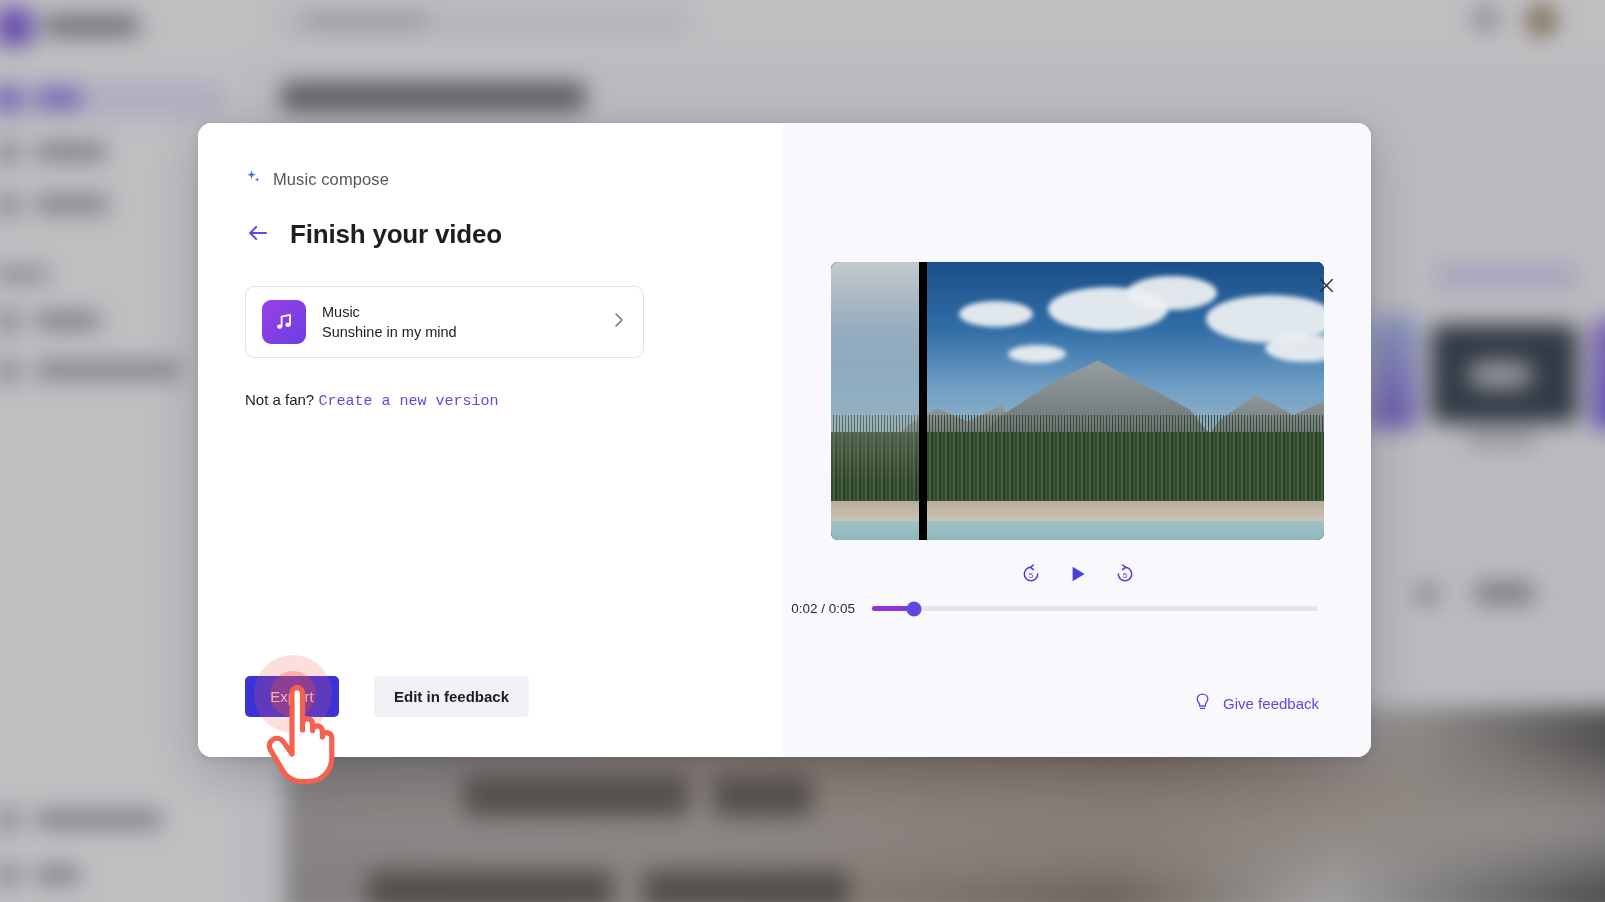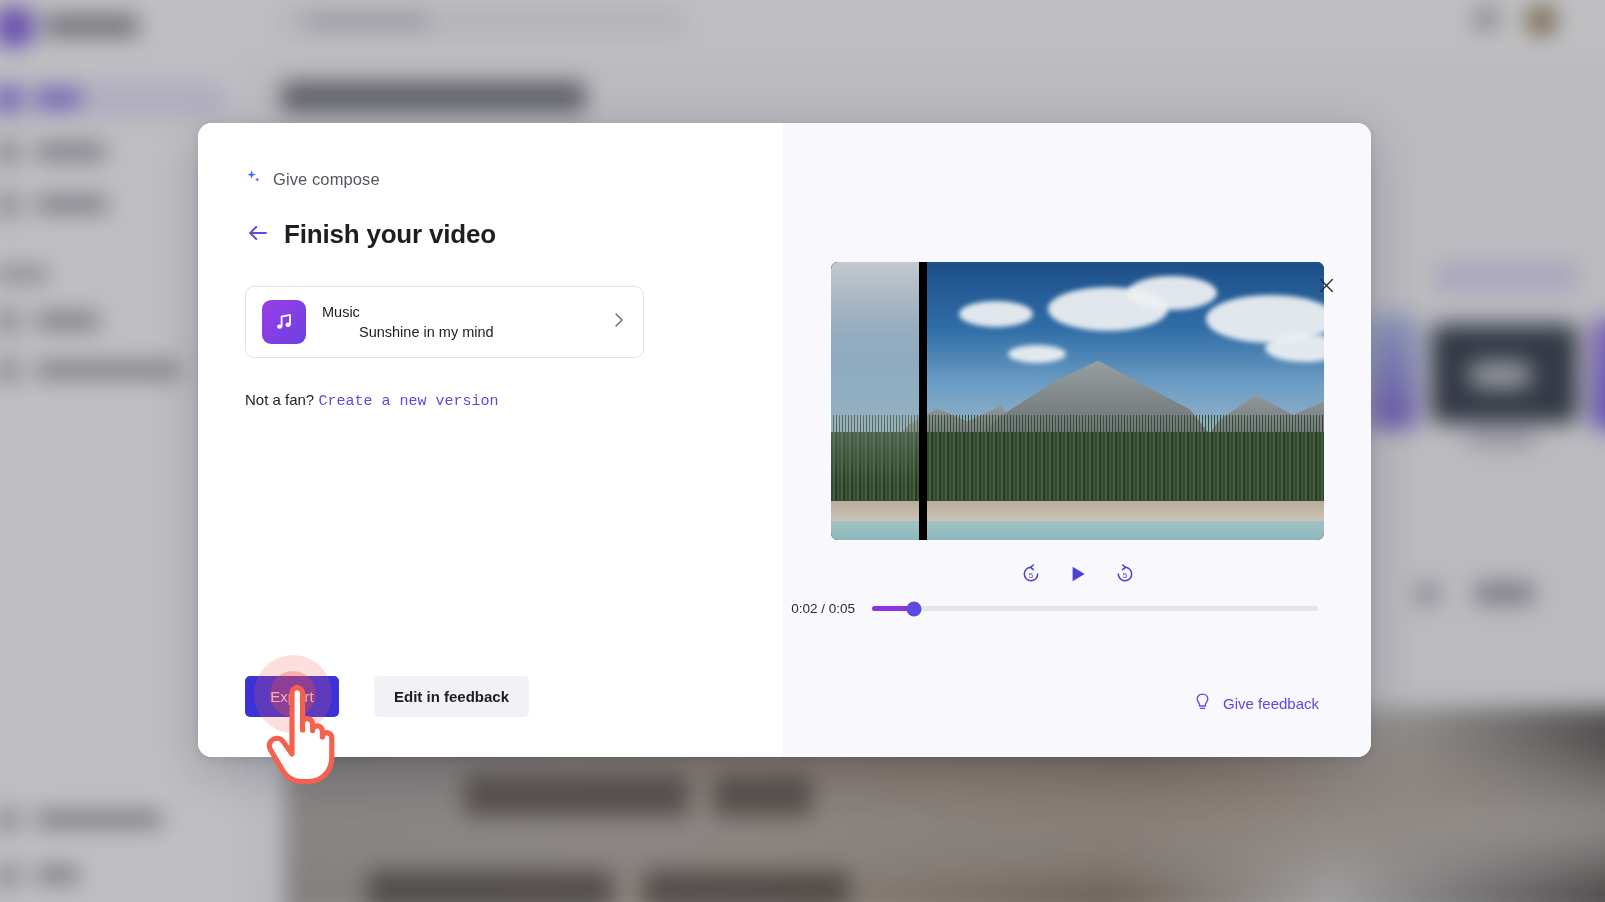--- a/index.html
+++ b/index.html
@@ -169,21 +169,21 @@
   }
 
   .auto-compose {
     display: flex; align-items: center; gap: 11px;
     margin-bottom: 29px;
   }
   .auto-compose-label {
     font-size: 16.5px; color: #55555f; letter-spacing: .1px;
   }
 
-  .title-row { display: flex; align-items: center; gap: 13px; margin-bottom: 36px; }
+  .title-row { display: flex; align-items: center; gap: 19px; margin-bottom: 36px; }
   .back-btn {
     width: 26px; height: 26px; border: none; background: transparent;
     cursor: pointer; display: flex; align-items: center; justify-content: center;
     padding: 0;
   }
   .page-title {
     font-size: 26px; font-weight: 700; color: #1d1d22; letter-spacing: -.2px;
   }
 
   .music-card {
@@ -197,21 +197,21 @@
     margin-bottom: 33px;
   }
   .music-icon {
     width: 44px; height: 44px; border-radius: 9px;
     background: linear-gradient(135deg, #9b3fe8 0%, #6b3fe0 100%);
     display: flex; align-items: center; justify-content: center;
     flex: 0 0 auto;
   }
   .music-texts { margin-left: 16px; flex: 1; }
   .music-label { font-size: 14.5px; color: #1d1d22; line-height: 20px; }
-  .music-sub { font-size: 14.5px; color: #1d1d22; line-height: 21px; margin-left: 37px; }
+  .music-sub { font-size: 14.5px; color: #1d1d22; line-height: 21px; }
   .chev { flex: 0 0 auto; opacity: .72; }
 
   .notfan {
     font-size: 15px; color: #22222a;
   }
   .notfan a { color: #5b4ae0; text-decoration: none; font-weight: 400; font-family: Liberation Mono, monospace; }
 
   .footer-actions {
     position: absolute; left: 47px; bottom: 40px;
     display: flex; align-items: center; gap: 35px;
@@ -394,21 +394,21 @@
 
     <div class="modal-left">
 
       <div class="auto-compose">
         <span>
           <svg width="17" height="17" viewBox="0 0 17 17">
             <path d="M6.6 1.4 L7.7 4.6 L10.9 5.7 L7.7 6.8 L6.6 10 L5.5 6.8 L2.3 5.7 L5.5 4.6 Z" fill="#4a6fe8"></path>
             <path d="M12.2 8.2 L12.8 10 L14.6 10.6 L12.8 11.2 L12.2 13 L11.6 11.2 L9.8 10.6 L11.6 10 Z" fill="#4a6fe8"></path>
           </svg>
         </span>
-        <span class="auto-compose-label">Give compose</span>
+        <span class="auto-compose-label">Music compose</span>
       </div>
 
       <div class="title-row">
         <button class="back-btn">
           <span>
             <svg width="22" height="20" viewBox="0 0 22 20">
               <path d="M9.2 4 L3.2 10 L9.2 16" fill="none" stroke="#5b4ae0" stroke-width="1.9" stroke-linecap="round" stroke-linejoin="round"></path>
               <path d="M3.4 10 H19" fill="none" stroke="#5b4ae0" stroke-width="1.9" stroke-linecap="round"></path>
             </svg>
           </span>

